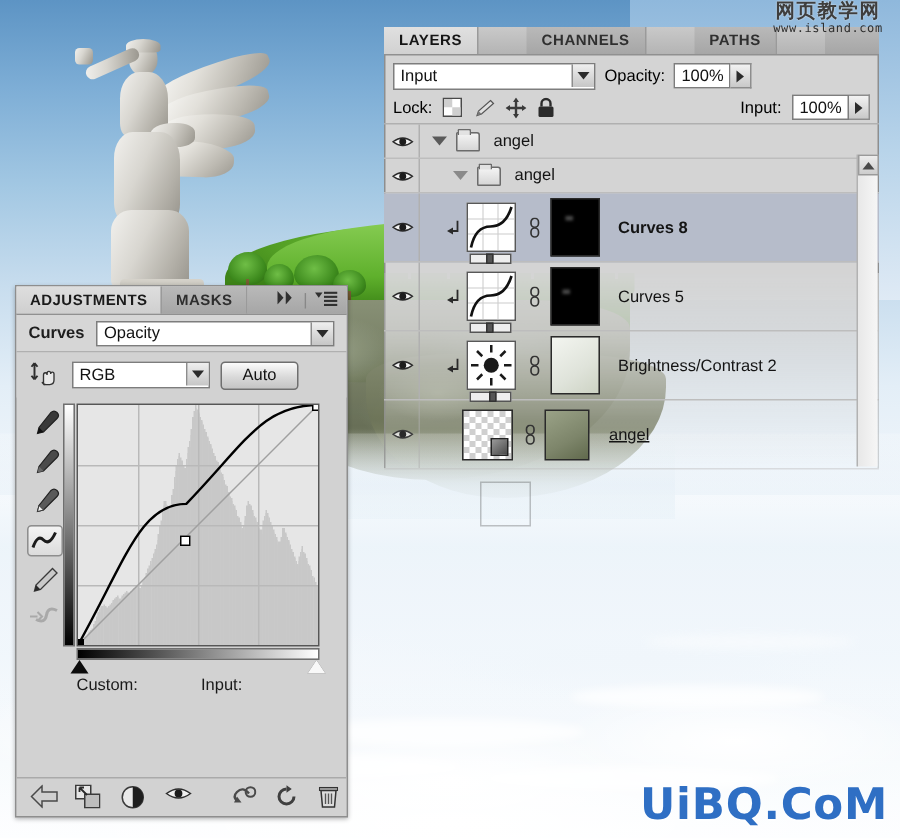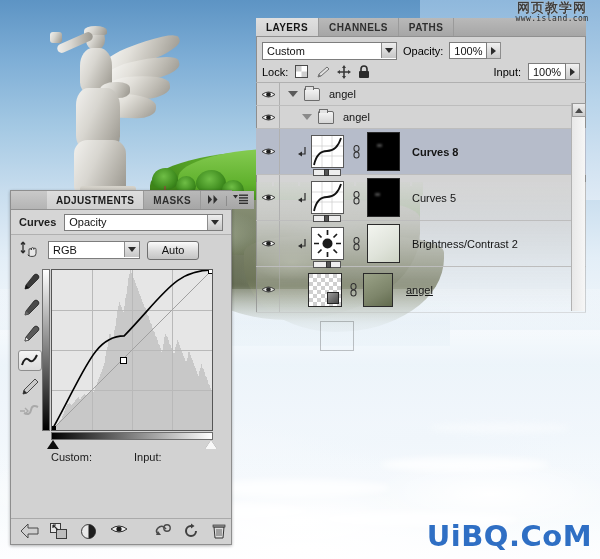--- a/index.html
+++ b/index.html
@@ -118,21 +118,20 @@
     position: absolute; left: 10px; top: 190px; width: 222px; height: 355px;
     background: #d2d2d2;
     border: 1px solid #8e8e8e;
     box-shadow: 0 1px 3px rgba(0,0,0,.3);
     z-index: 20;
   }
   .adj-tabbar {
     height: 19px; display: flex; align-items: stretch;
     background: linear-gradient(to bottom, #c9c9c9, #b4b4b4);
     border-bottom: 1px solid #909090;
-    padding-left: 36px;
   }
   .adj-tab {
     padding: 0 9px; display: flex; align-items: center;
     font-size: 10px; font-weight: bold; letter-spacing: .3px; color: #2e2e2e;
     border-right: 1px solid #9a9a9a;
     background: linear-gradient(to bottom, #b9b9b9, #a6a6a6);
     text-transform: uppercase;
   }
   .adj-tab.active {
     background: linear-gradient(to bottom, #dedede, #cfcfcf);
@@ -252,20 +251,21 @@
     background: linear-gradient(to bottom, rgba(212,212,212,.98) 0%,
       rgba(214,214,214,.82) 30%, rgba(218,218,218,.45) 62%, rgba(222,222,222,0) 100%);
     border-left: 1px solid rgba(142,142,142,.75);
     border-right: 1px solid rgba(142,142,142,.35);
   }
   .lay-inner { position: relative; z-index: 2; }
   .lay-tabbar {
     height: 19px; display: flex; align-items: stretch;
     background: linear-gradient(to bottom, #c9c9c9, #b4b4b4);
     border-bottom: 1px solid #909090;
+    gap: 32px;
   }
   .lay-tab {
     padding: 0 10px; display: flex; align-items: center;
     font-size: 10px; font-weight: bold; letter-spacing: .4px; color: #2f2f2f;
     border-right: 1px solid #9a9a9a;
     background: linear-gradient(to bottom, #b9b9b9, #a6a6a6);
     text-transform: uppercase;
   }
   .lay-tab.active { background: linear-gradient(to bottom, #e0e0e0, #d1d1d1); color: #151515; }
   .blend-row {
@@ -894,21 +894,21 @@
   <div class="lay-inner">
     <div class="lay-tabbar">
       <div class="lay-tab active">LAYERS</div>
       <div class="lay-tab">CHANNELS</div>
       <div class="lay-tab">PATHS</div>
       <div class="adj-tab-spacer"></div>
     </div>
 
     <div class="blend-row">
       <div class="blend-combo">
-        <span>Custom</span>
+        <span>Input</span>
         <span class="combo-arrow">
           <span class="caret-d"></span>
         </span>
       </div>
       <span>Opacity:</span>
       <div style="display:flex">
         <div class="num-field">100%</div>
         <div class="stepper">
           <span class="caret-r"></span>
         </div>

